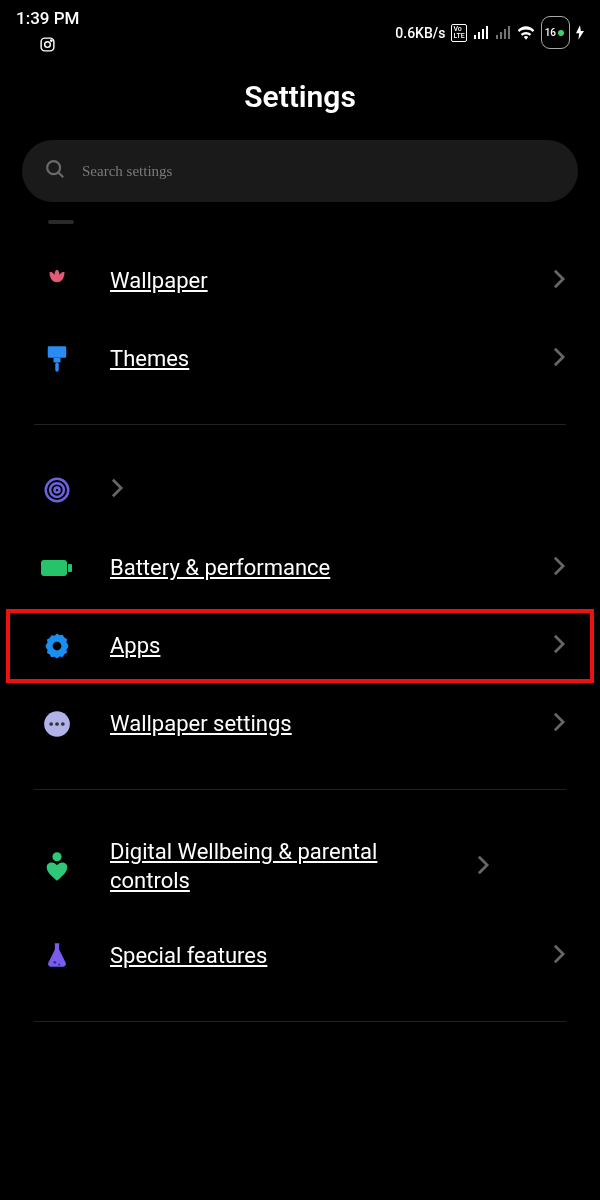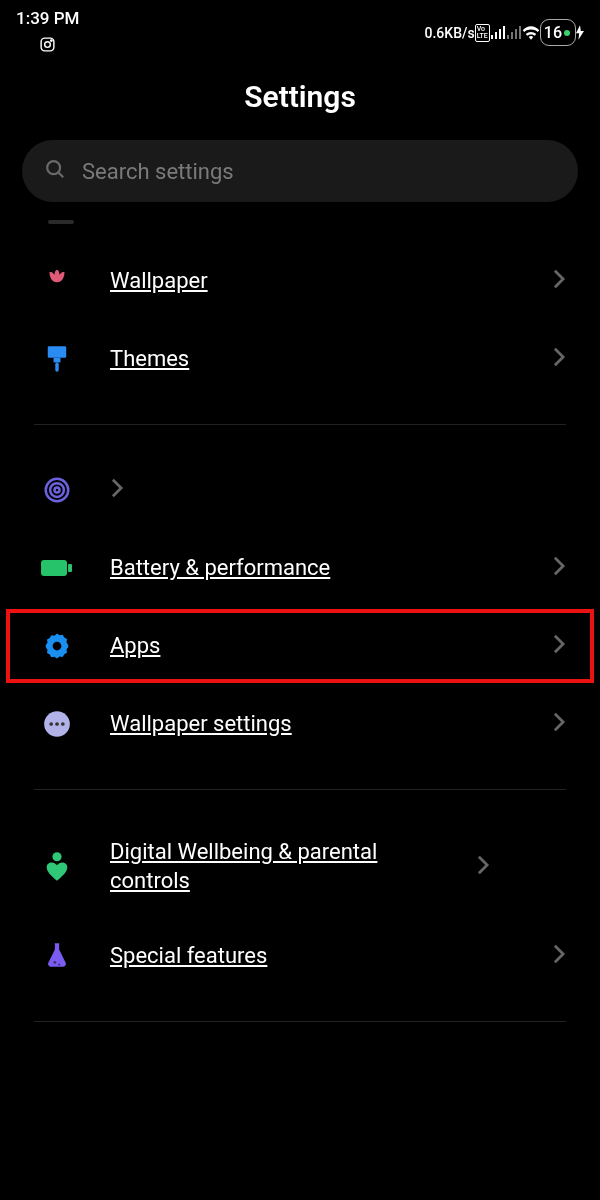--- a/index.html
+++ b/index.html
@@ -13,41 +13,42 @@
   }
   .status-bar {
     display: flex;
     justify-content: space-between;
     align-items: center;
     padding: 8px 16px 4px 16px;
     font-size: 17px;
     font-weight: 500;
   }
   .status-left { display: flex; align-items: center; gap: 8px; flex-direction: column; }
-  .status-right { display: flex; align-items: center; font-size: 14px;}
+  .status-right { display: flex; align-items: center; gap: 6px; font-size: 14px;}
   .status-right .icon-slot { display:inline-flex; align-items:center;}
   .title {
     text-align: center;
     font-size: 30px;
     font-weight: 600;
     margin: 18px 0 26px 0;
   }
   .search-bar {
     margin: 0 22px 18px 22px;
     background: #1a1a1a;
     border-radius: 34px;
     height: 62px;
     display: flex;
     align-items: center;
     padding: 0 22px;
     gap: 16px;
   }
   .search-bar .ph {
     color: #7a7a7a;
-    font-size: 22px;
+    font-size: 15px;
+    font-family: Liberation Serif, serif;
   }
   .section-divider {
     border: none;
     border-top: 1px solid #222;
     margin: 0 34px;
   }
   .item {
     display: flex;
     align-items: center;
     padding: 22px 34px 22px 40px;
@@ -86,25 +87,25 @@
     height: 4px;
     background: #2a2a2a;
     margin-left: 48px;
     margin-bottom: 18px;
     border-radius: 2px;
   }
   .battery-pill {
     border: 1.5px solid #aaa;
     border-radius: 9px;
     padding: 0 5px 0 3px;
-    font-size: 16px;
+    font-size: 10px;
     display: inline-flex;
     align-items: center;
     gap: 2px;
-    height: 27px;
+    height: 33px;
   }
   .battery-pill .dot { width:6px; height:6px; background:#3bd46a; border-radius:50%; }
 </style>
 </head>
 <body>
 
 <div class="status-bar">
   <div class="status-left">
     <span>1:39 PM</span>
     <span class="icon-slot">

